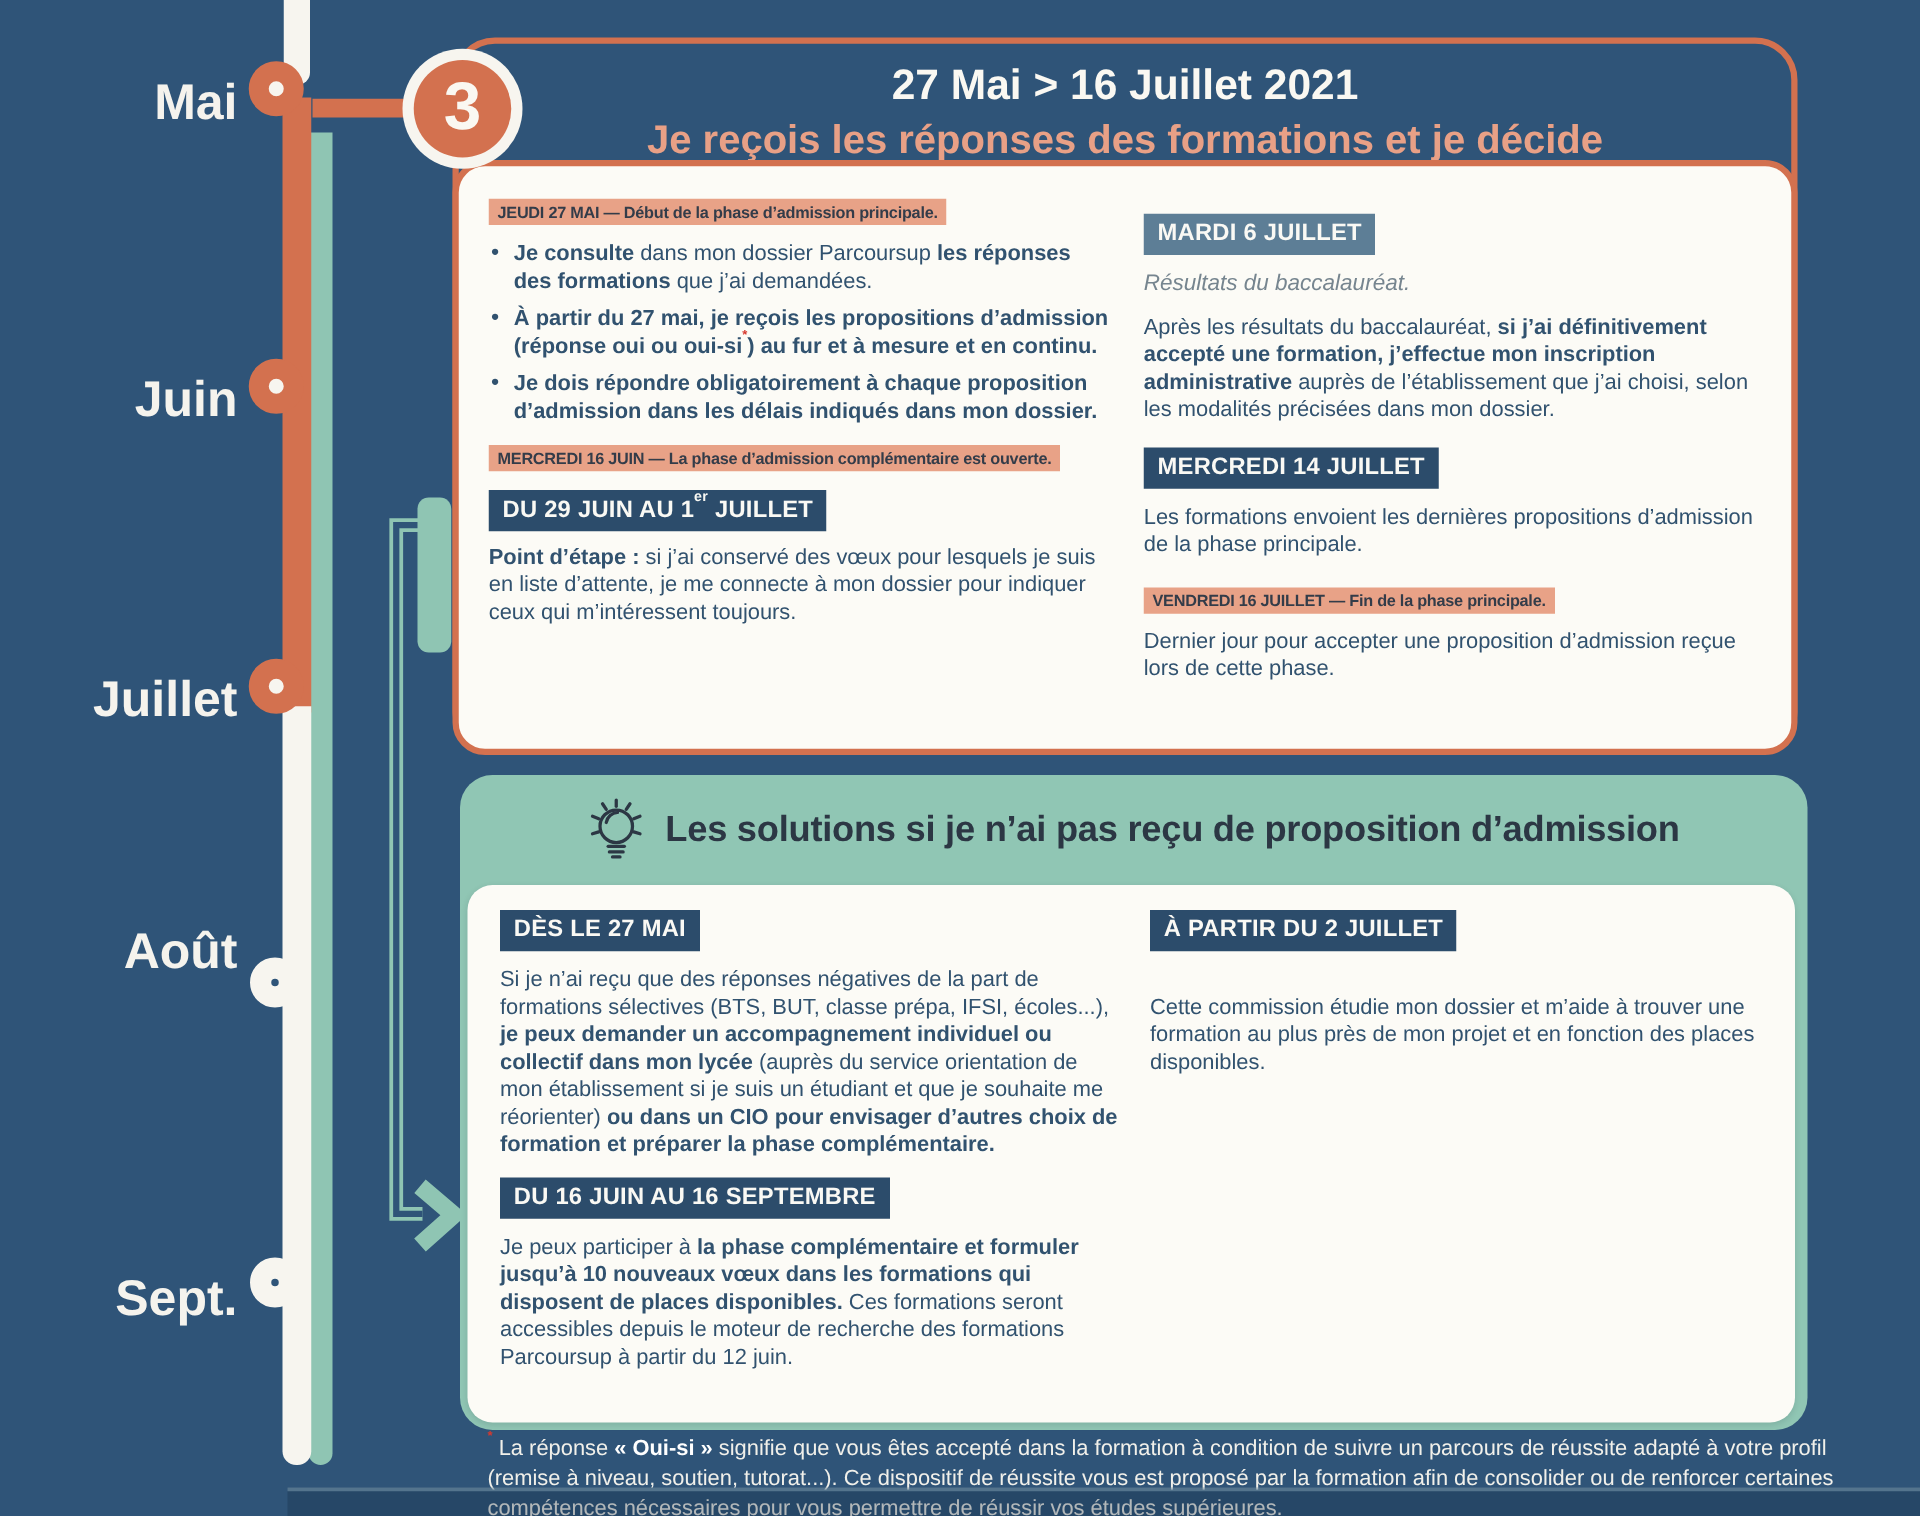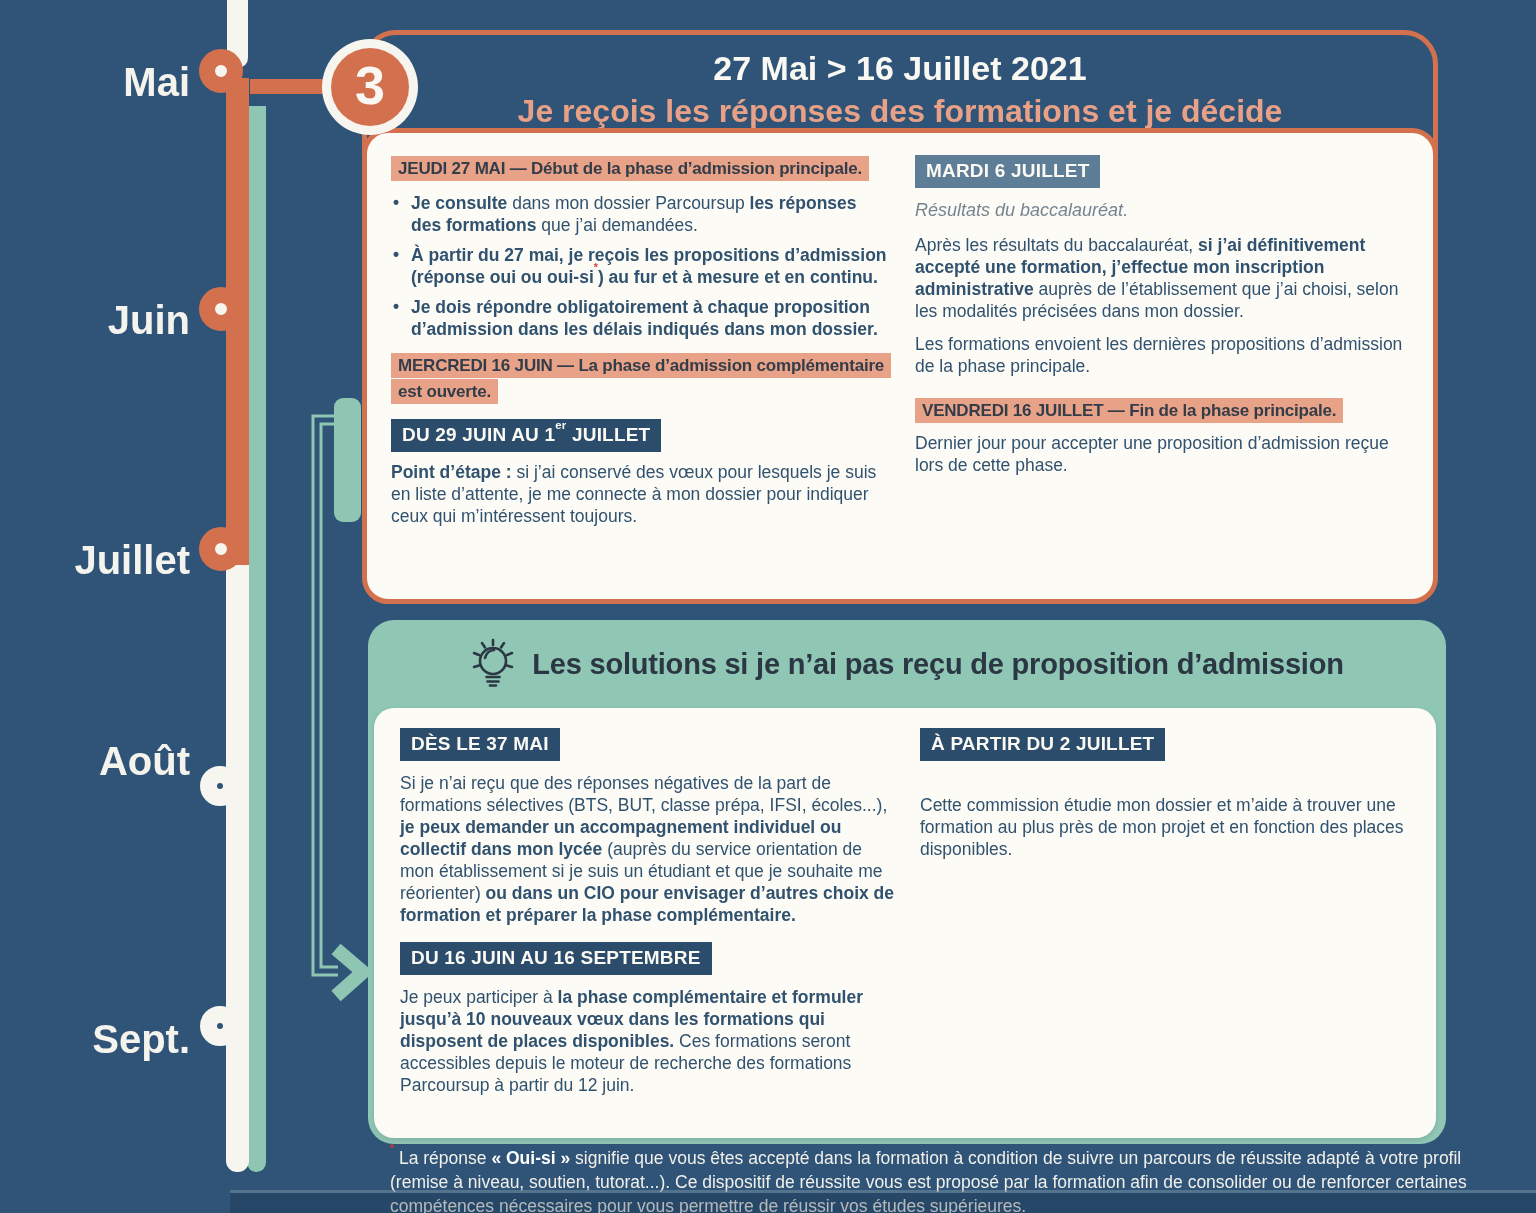--- a/index.html
+++ b/index.html
@@ -43,28 +43,28 @@
   
   .main-outer { left:362px; top:30px; width:1076px; height:574px;
                 border:5px solid #D3714F; border-radius:34px; padding-top:14px; }
   .title-date { font-size:34px; font-weight:700; color:#FAF8F2; text-align:center; }
   .title-sub  { font-size:32px; font-weight:700; color:#E8A086; text-align:center; margin-top:5px; }
 
   .main-white { left:362px; top:128px; width:1076px; height:476px;
                 background:#FCFBF6; border:5px solid #D3714F; border-radius:26px; overflow:hidden; }
   .main-cols  { display:flex; gap:26px; padding:22px 24px 0 24px; }
   .main-cols .col-left  { width:498px; }
-  .main-cols .col-right { width:494px; }
+  .main-cols .col-right { width:494px;margin-top:16px; }
 
   .col p { color:#31526F; font-size:17.5px; line-height:1.26; }
   .note  { color:#76858F !important; font-style:italic; font-size:18px !important; }
 
   .h-wrap   { line-height:1.5 !important; }
   .h-salmon { display:inline; background:#E8A287; color:#333C49; font-weight:700;
-              font-size:17px; letter-spacing:-0.2px; padding:3px 7px;
+              font-size:13px; letter-spacing:-0.2px; padding:3px 7px;
               -webkit-box-decoration-break:clone; box-decoration-break:clone; }
 
   .badge { display:inline-block; background:#2C4C6B; color:#FAF9F4; font-weight:700;
            font-size:19px; padding:4px 11px 5px; letter-spacing:0.2px; }
   .badge.slate { background:#5D7E96; }
 
   .bullets { list-style:none; margin-top:10px; }
   .bullets li { position:relative; padding-left:20px; margin-bottom:8px;
                 color:#31526F; font-size:17.5px; line-height:1.26; }
   .bullets li::before { content:"\2022"; position:absolute; left:2px; top:-1px; font-weight:700; color:#31526F; }
@@ -136,20 +136,21 @@
         <li><span class="b">Je dois répondre obligatoirement à chaque proposition d’admission dans les délais indiqués dans mon dossier.</span></li>
       </ul>
       <p class="h-wrap mt12"><span class="h-salmon"><span class="b">MERCREDI 16 JUIN — La phase d’admission complémentaire est ouverte.</span></span></p>
       <p class="mt14"><span class="badge"><span class="b">DU 29 JUIN AU 1</span><sup class="b">er</sup><span class="b"> JUILLET</span></span></p>
       <p class="mt9"><span class="b">Point d’étape :</span><span> si j’ai conservé des vœux pour lesquels je suis en liste d’attente, je me connecte à mon dossier pour indiquer ceux qui m’intéressent toujours.</span></p>
     </div>
     <div class="col col-right">
       <p><span class="badge slate">MARDI 6 JUILLET</span></p>
       <p class="note mt11">Résultats du baccalauréat.</p>
       <p class="mt12"><span>Après les résultats du baccalauréat, </span><span class="b">si j’ai définitivement accepté une formation, j’effectue mon inscription administrative</span><span> auprès de l’établissement que j’ai choisi, selon les modalités précisées dans mon dossier.</span></p>
+      <p class="mt20"><span class="badge">MERCREDI 14 JUILLET</span></p>
       <p class="mt11">Les formations envoient les dernières propositions d’admission de la phase principale.</p>
       <p class="h-wrap mt20"><span class="h-salmon"><span class="b">VENDREDI 16 JUILLET — Fin de la phase principale.</span></span></p>
       <p class="mt9">Dernier jour pour accepter une proposition d’admission reçue lors de cette phase.</p>
     </div>
   </div>
 </section>
 
 <div class="abs step-outer">
   <div class="step-inner">3</div>
 </div>
@@ -172,21 +173,21 @@
         <line x1="20" y1="47.5" x2="26" y2="47.5"></line>
       </g>
     </svg>
     <span class="sol-title">Les solutions si je n’ai pas reçu de proposition d’admission</span>
   </div>
 </section>
 
 <section class="abs sol-white">
   <div class="sol-cols">
     <div class="col col-left">
-      <p><span class="badge">DÈS LE 37 MAI</span></p>
+      <p><span class="badge">DÈS LE 27 MAI</span></p>
       <p class="mt11"><span>Si je n’ai reçu que des réponses négatives de la part de formations sélectives (BTS, BUT, classe prépa, IFSI, écoles...), </span><span class="b">je peux demander un accompagnement individuel ou collectif dans mon lycée</span><span> (auprès du service orientation de mon établissement si je suis un étudiant et que je souhaite me réorienter) </span><span class="b">ou dans un CIO pour envisager d’autres choix de formation et préparer la phase complémentaire.</span></p>
       <p class="mt16"><span class="badge">DU 16 JUIN AU 16 SEPTEMBRE</span></p>
       <p class="mt11"><span>Je peux participer à </span><span class="b">la phase complémentaire et formuler jusqu’à 10 nouveaux vœux dans les formations qui disposent de places disponibles.</span><span> Ces formations seront accessibles depuis le moteur de recherche des formations Parcoursup à partir du 12 juin.</span></p>
     </div>
     <div class="col col-right">
       <p><span class="badge">À PARTIR DU 2 JUILLET</span></p>
       <p class="mt11"><br><span>Cette commission étudie mon dossier et m’aide à trouver une formation au plus près de mon projet et en fonction des places disponibles.</span></p>
     </div>
   </div>
 </section>

